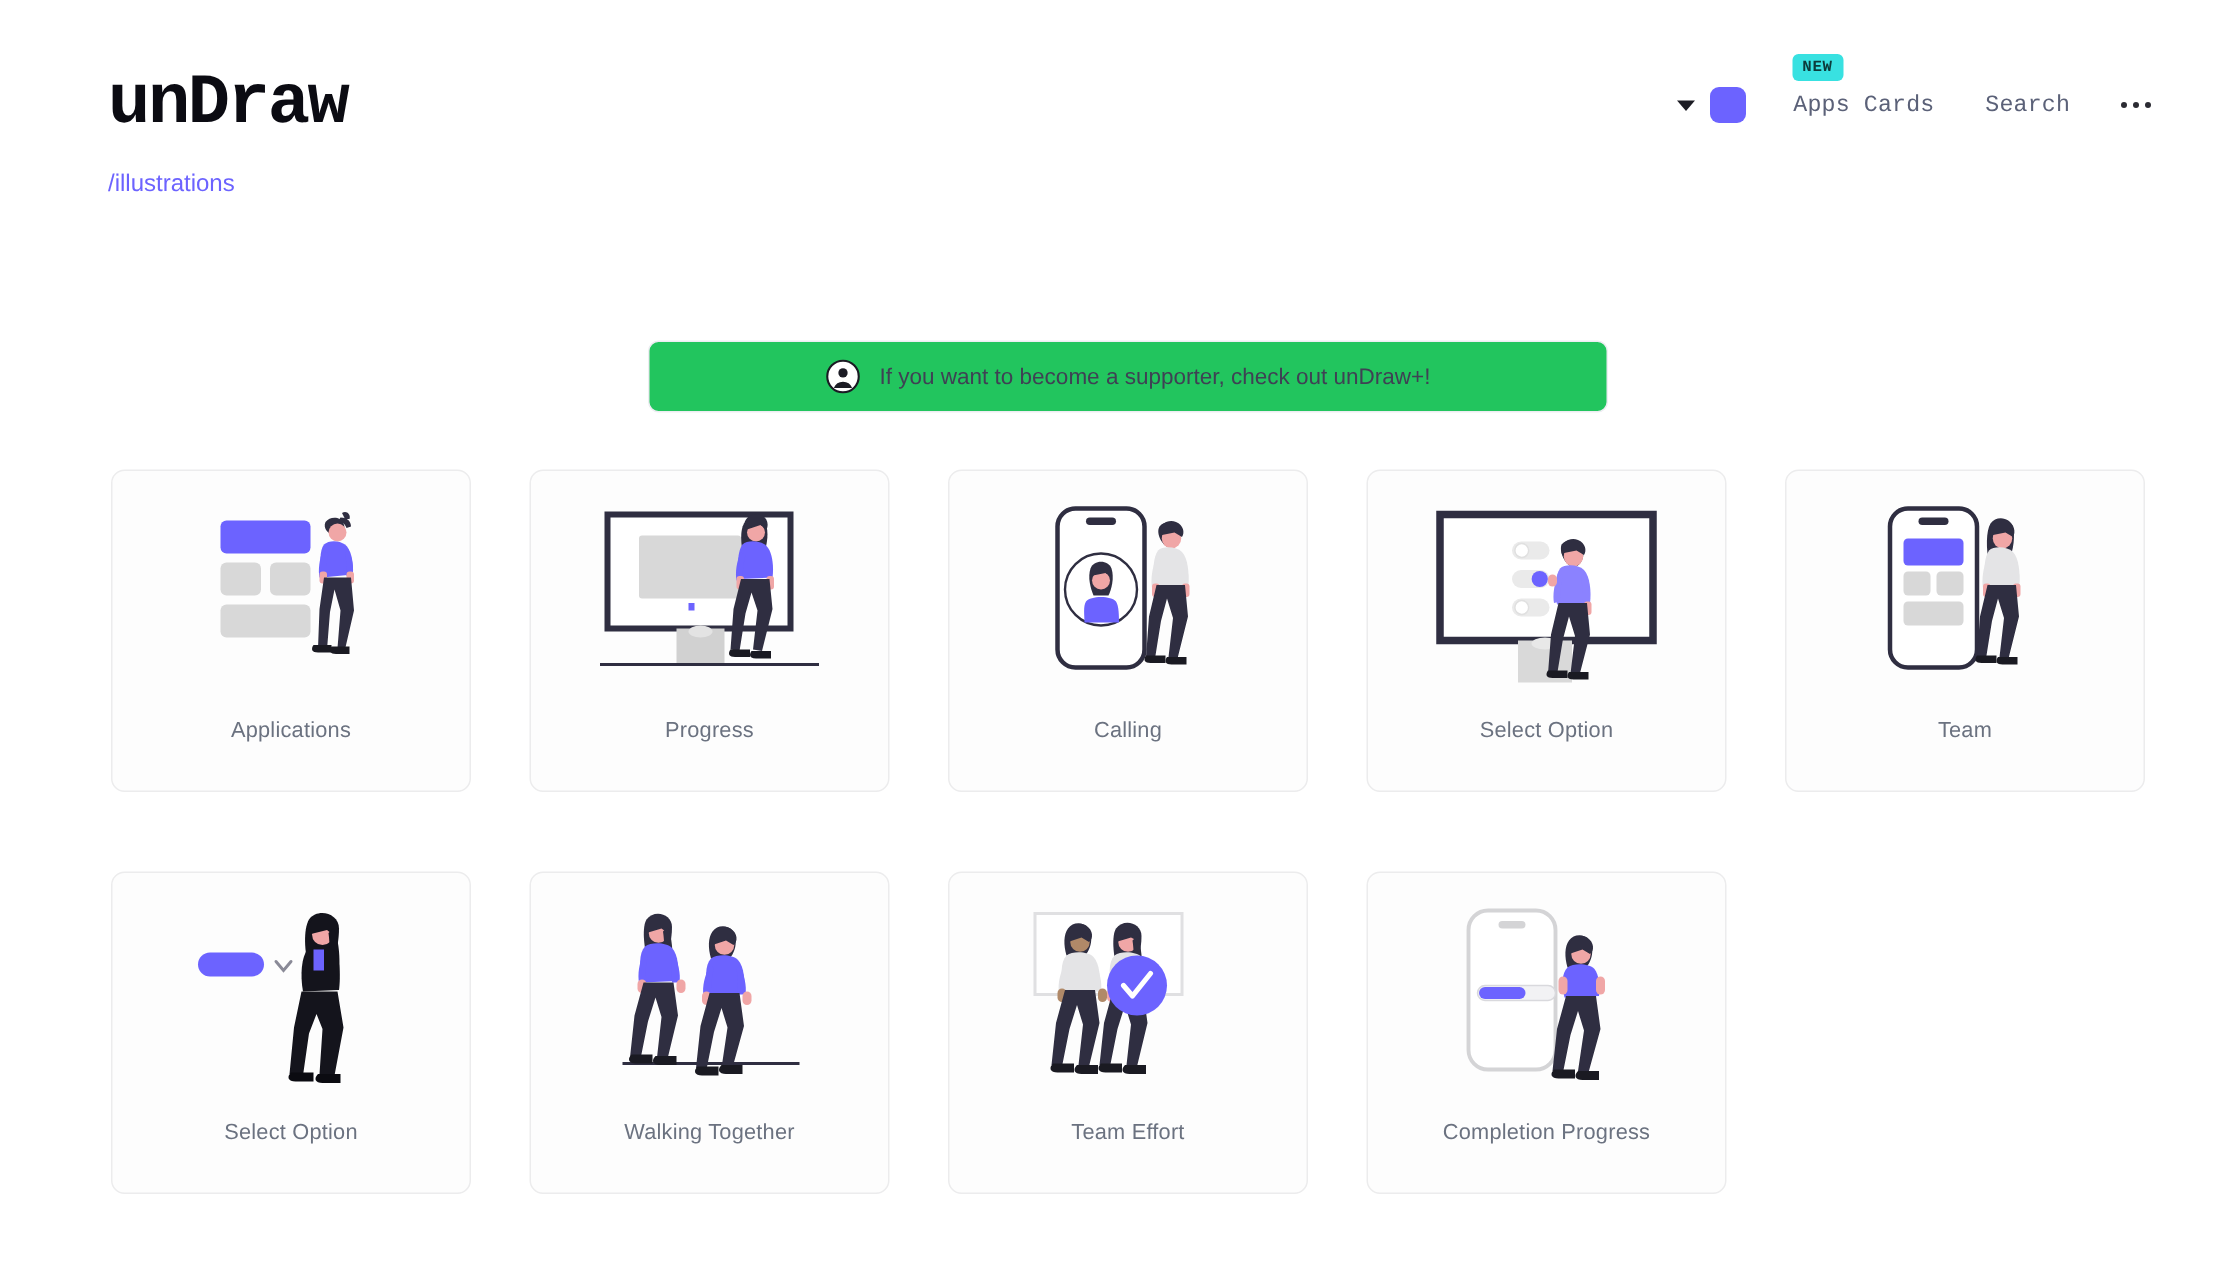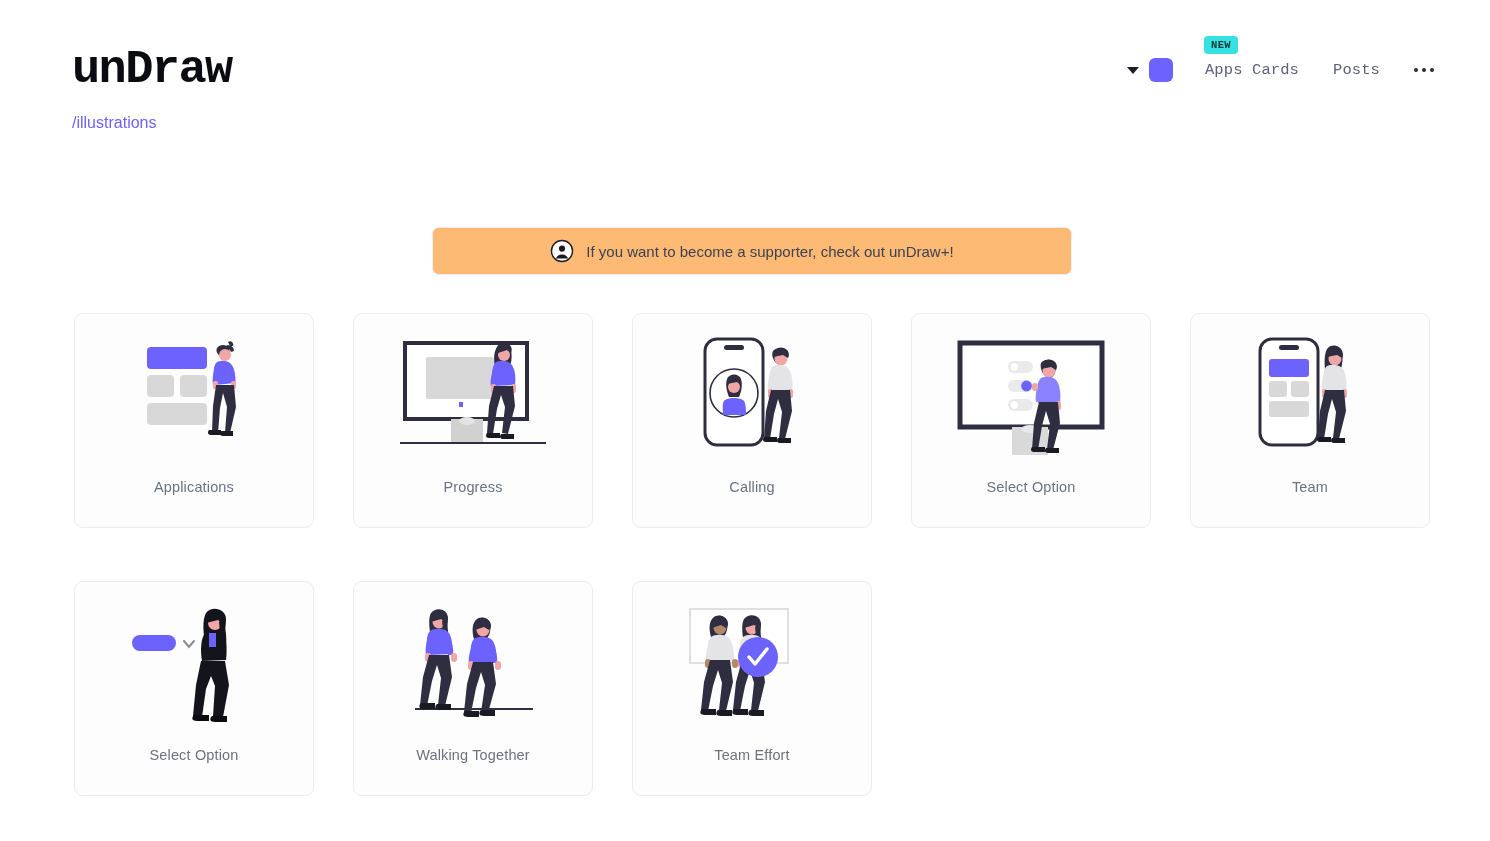--- a/index.html
+++ b/index.html
@@ -64,21 +64,21 @@
     position: absolute; left: 72px; top: 150px;
     width: 560px; font-size: 16.5px; line-height: 24px;
     color: #5b6178;
   }
 
   
   .supporter {
     position: absolute; left: 432px; top: 227px;
     width: 640px; height: 48px;
     border: 1px solid #ededf2; border-radius: 7px;
-    background: #fdba74;
+    background: #22c55e;
     display: flex; align-items: center; justify-content: center;
     gap: 12px; cursor: pointer;
   }
   .supporter-text { font-size: 15px; color: #3f4154; }
 
   
   .grid {
     position: absolute; left: 74px; top: 313px;
     width: 1356px;
     display: grid;
@@ -115,21 +115,21 @@
     <div class="header-right">
       <div class="caret-down"></div>
       <div class="color-swatch"></div>
 
       <div class="nav-item">
         <span class="new-badge">NEW</span>
         <span>Apps Cards</span>
       </div>
 
       <div class="nav-item">
-        <span>Posts</span>
+        <span>Search</span>
       </div>
 
       <div class="dots">
         <span></span>
           <span></span>
           <span></span>
       </div>
     </div>
   </div>
 
@@ -365,15 +365,36 @@
           <path d="M78 111c-3 3-2 6 3 6h11l0-6z" fill="#1a1a22"></path>
 
           <circle cx="86" cy="58" r="20" fill="#6c63ff"></circle>
           <path d="M77 58l6 7 12-15" fill="none" stroke="#fff" stroke-width="3.4" stroke-linecap="round" stroke-linejoin="round"></path>
         </svg>
       </div>
       <div class="card-label">Team Effort</div>
     </div>
 
 
+    <div class="card">
+      <div class="card-art">
+        <svg width="160" height="130" viewBox="0 0 160 130">
+          <rect x="28" y="8" width="58" height="106" rx="13" fill="#fff" stroke="#d4d4d6" stroke-width="2.6"></rect>
+          <rect x="48" y="15" width="18" height="5" rx="2.5" fill="#d4d4d6"></rect>
+          <rect x="34" y="58" width="52" height="10" rx="5" fill="#f2f2f4" stroke="#d9d9dd" stroke-width="1"></rect>
+          <rect x="35" y="59" width="31" height="8" rx="4" fill="#6c63ff"></rect>
+
+          <path d="M95 28c4-6 14-4 15 3 2 7-2 15-6 17l-10-2c-2-7-2-14 1-18z" fill="#2f2e41"></path>
+          <circle cx="103" cy="37" r="6.5" fill="#f0a6a6"></circle>
+          <path d="M95 33c0-7 7-10 12-7 5 3 5 9 2 11l-5-3-9 3z" fill="#2f2e41"></path>
+          <path d="M94 46c4-3 14-3 18 1 3 4 4 12 3 18l-23 1c-2-8-2-16 2-20z" fill="#6c63ff"></path>
+          <rect x="88" y="52" width="6" height="12" rx="3" fill="#f0a6a6"></rect>
+          <rect x="113" y="52" width="6" height="12" rx="3" fill="#f0a6a6"></rect>
+          <path d="M93 65l20 0 3 22-8 29-7-1 4-27-4-13-5 16-5 25-7-1 3-28z" fill="#2f2e41"></path>
+          <path d="M85 114c-3 3-2 6 3 6h11l0-6z" fill="#1a1a22"></path>
+          <path d="M101 115c-3 3-2 6 3 6h11l0-6z" fill="#1a1a22"></path>
+        </svg>
+      </div>
+      <div class="card-label">Completion Progress</div>
+    </div>
 
   </div>
 </div>
 
 </body></html>

